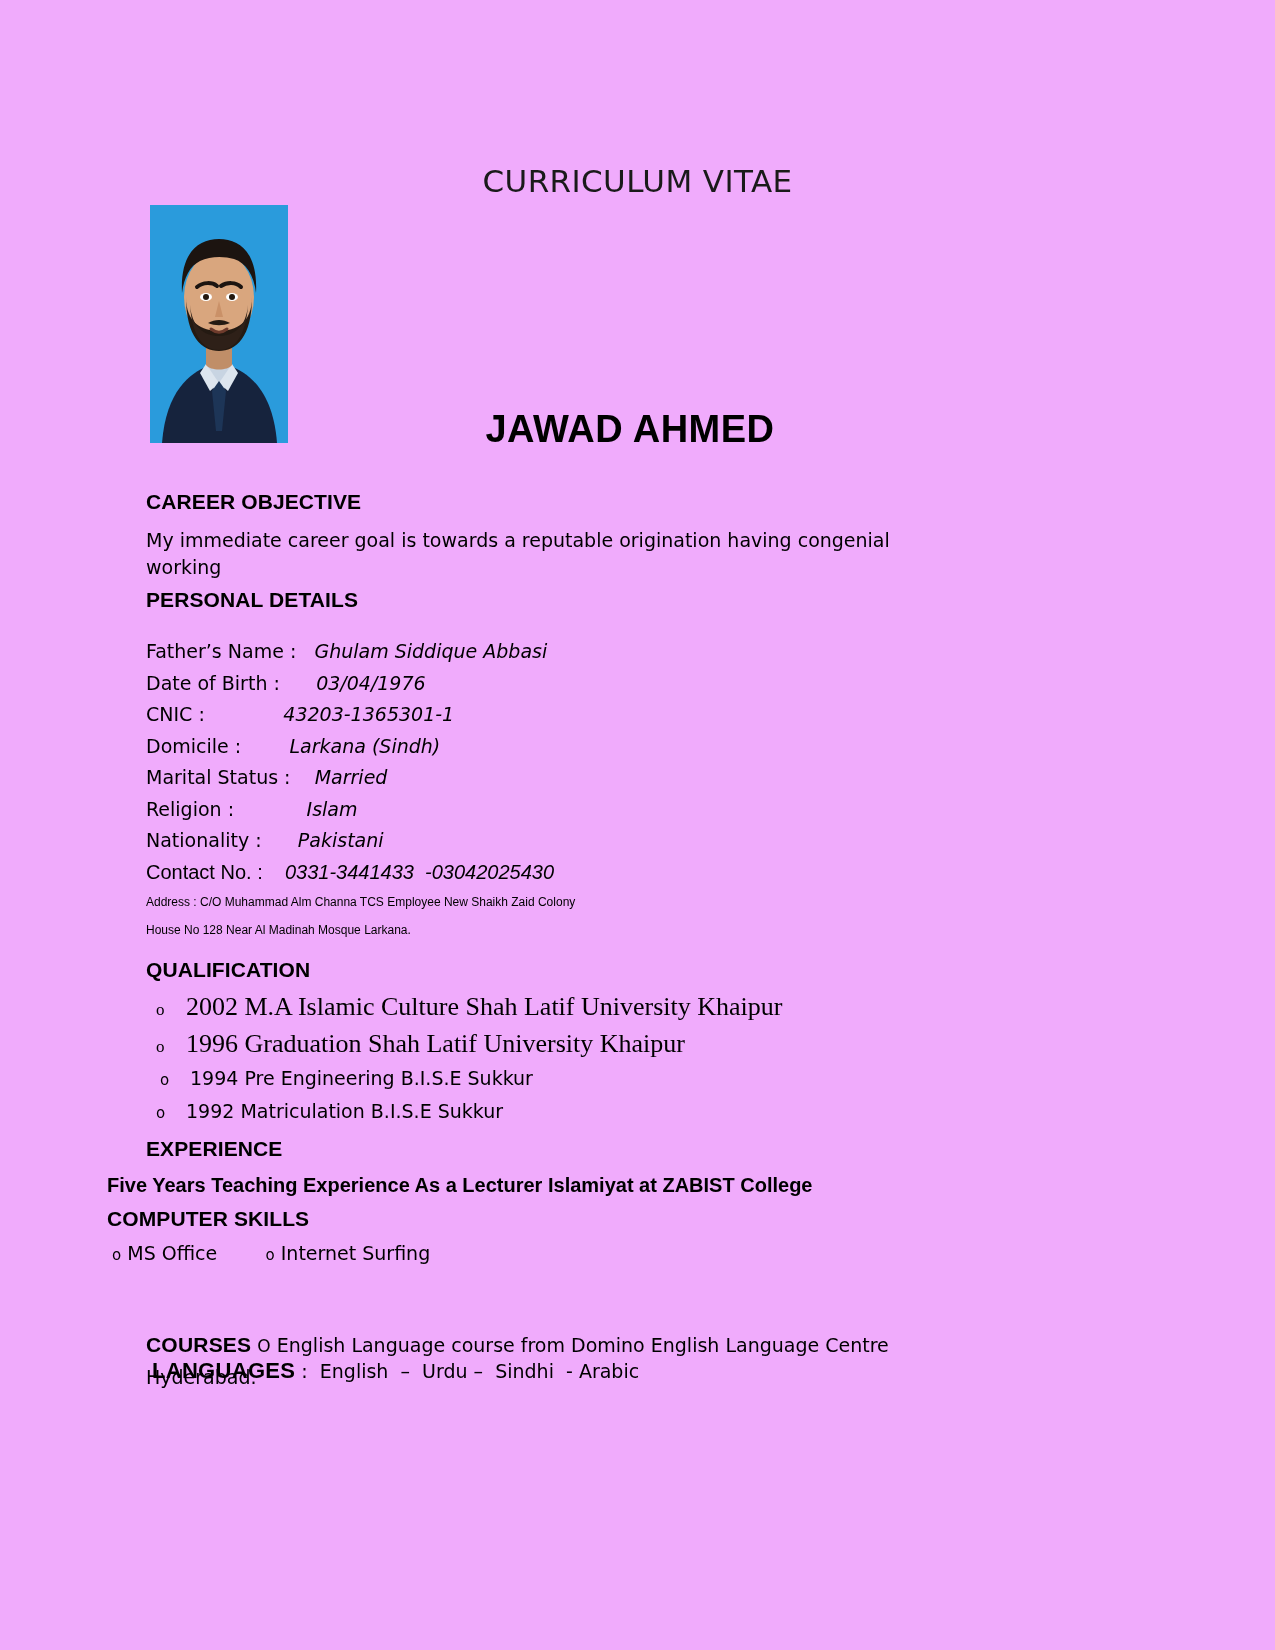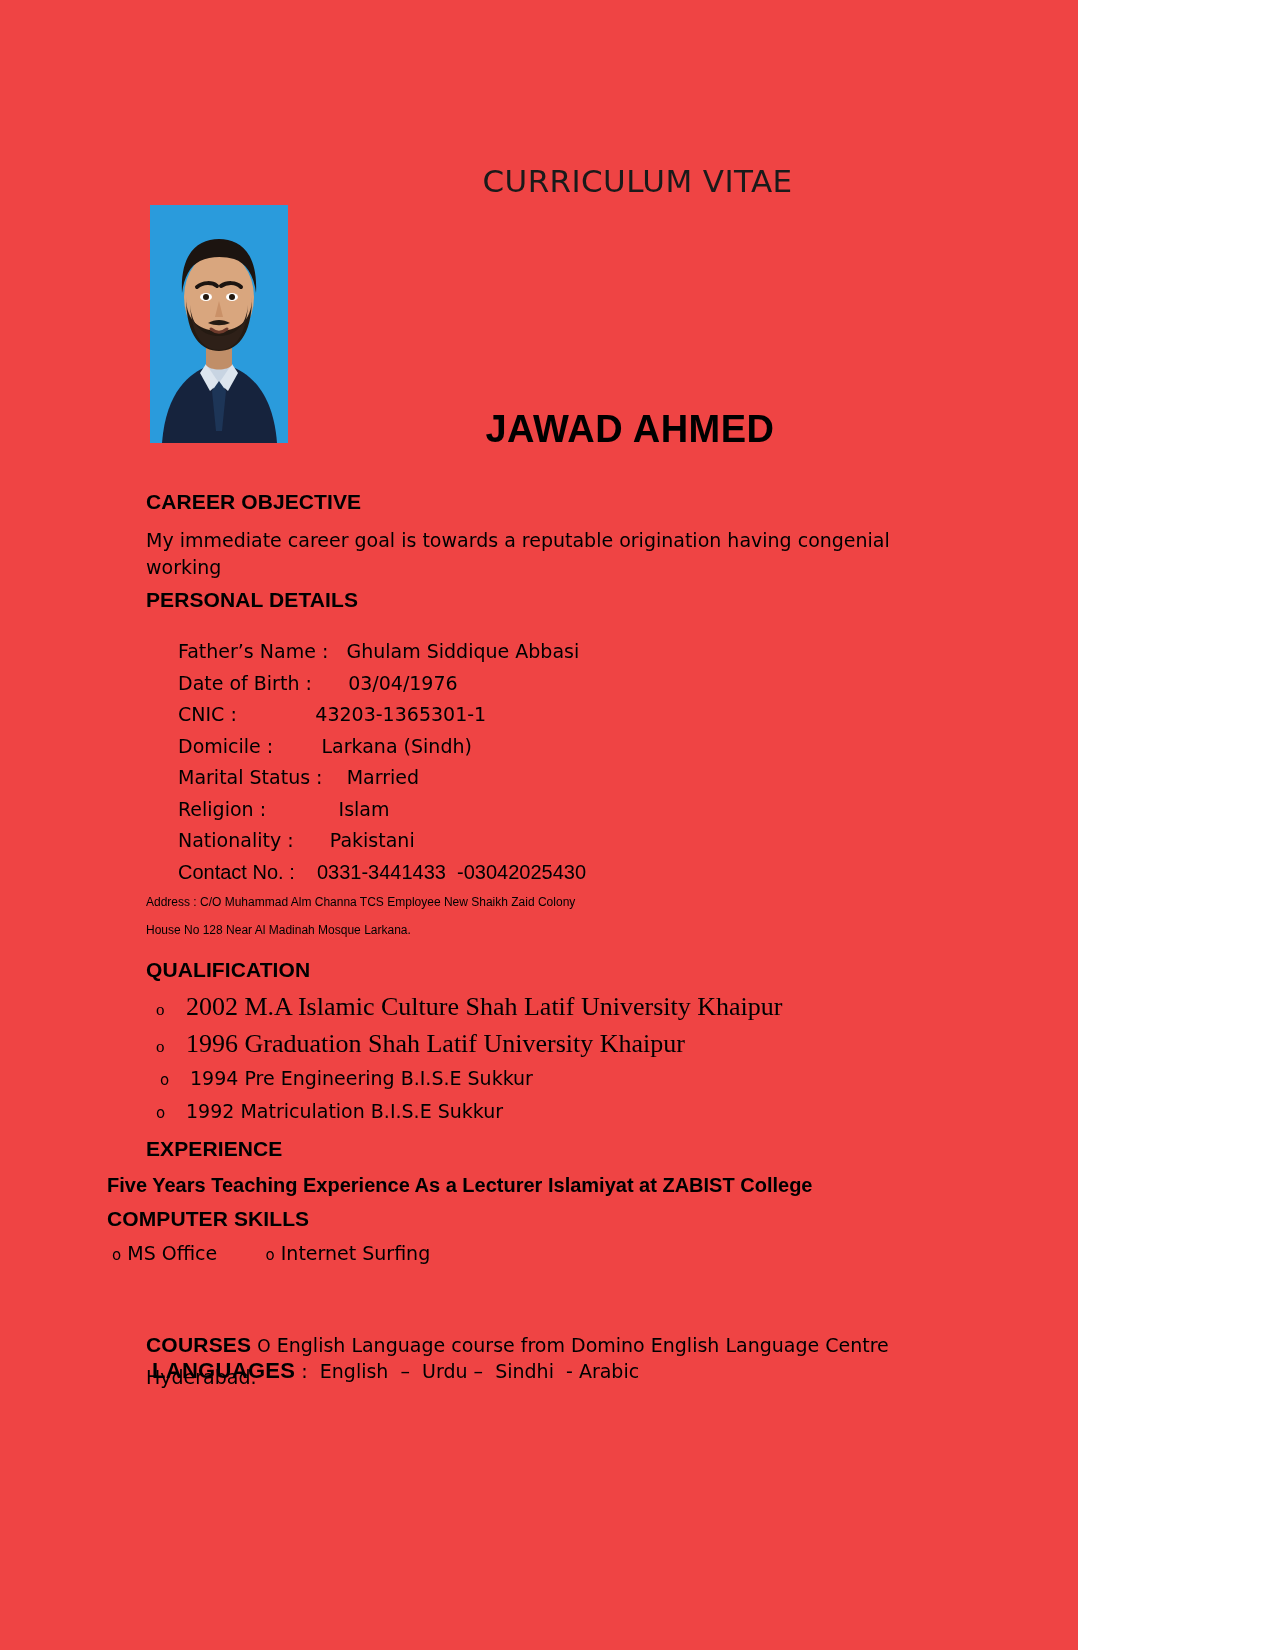--- a/index.html
+++ b/index.html
@@ -11,23 +11,23 @@
     width: 1275px;
     height: 1650px;
     position: relative;
     font-family: "Liberation Sans", sans-serif;
     color: #000000;
     overflow: hidden;
   }
   .page {
     position: absolute;
     left: 0; top: 0;
-    width: 1078px;
+    width: 1275px;
     height: 1650px;
-    background: #ef4444;
+    background: #f0abfc;
   }
 
   
   .cv-title {
     position: absolute;
     left: 0; top: 163px;
     width: 1275px;
     text-align: center;
     font-family: "DejaVu Sans", sans-serif;
     font-size: 31px;
@@ -89,22 +89,22 @@
     position: absolute;
     left: 146px; top: 636px;
     width: 800px;
   }
   .detail-row {
     font-family: "DejaVu Sans", sans-serif;
     font-size: 19px;
     line-height: 31.5px;
     white-space: pre;
   }
-  .detail-row .lbl { display: inline; margin-left: 32px; }
-  .detail-row .val { display: inline; }
+  .detail-row .lbl { display: inline; }
+  .detail-row .val { display: inline; font-style: italic; }
 
   .detail-row.condensed {
     font-family: "Liberation Sans Narrow", "Liberation Sans", sans-serif;
     font-stretch: condensed;
     font-size: 20px;
   }
 
   
   #address-block {
     position: absolute;

